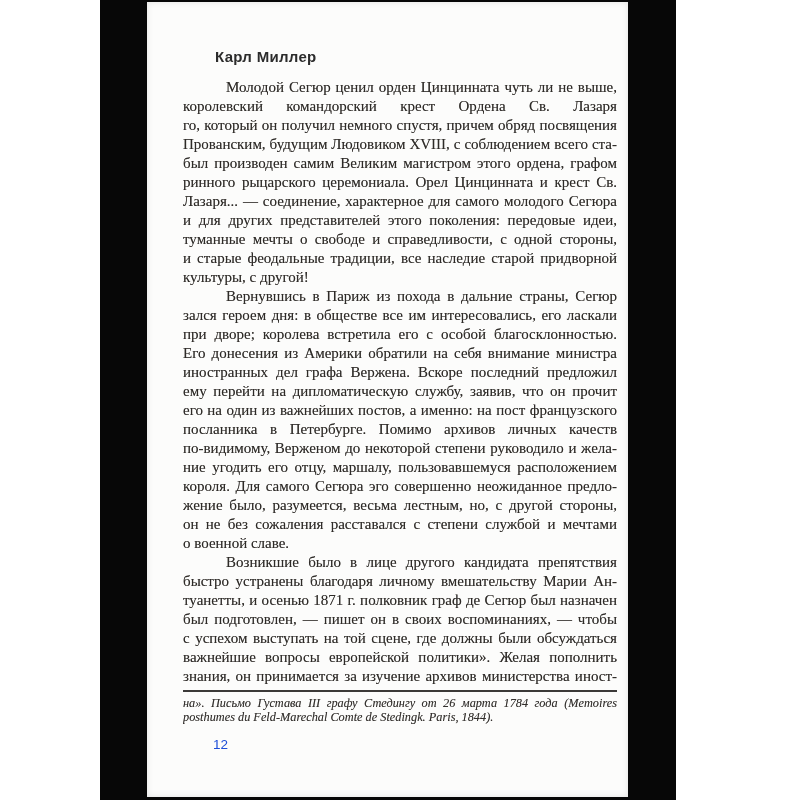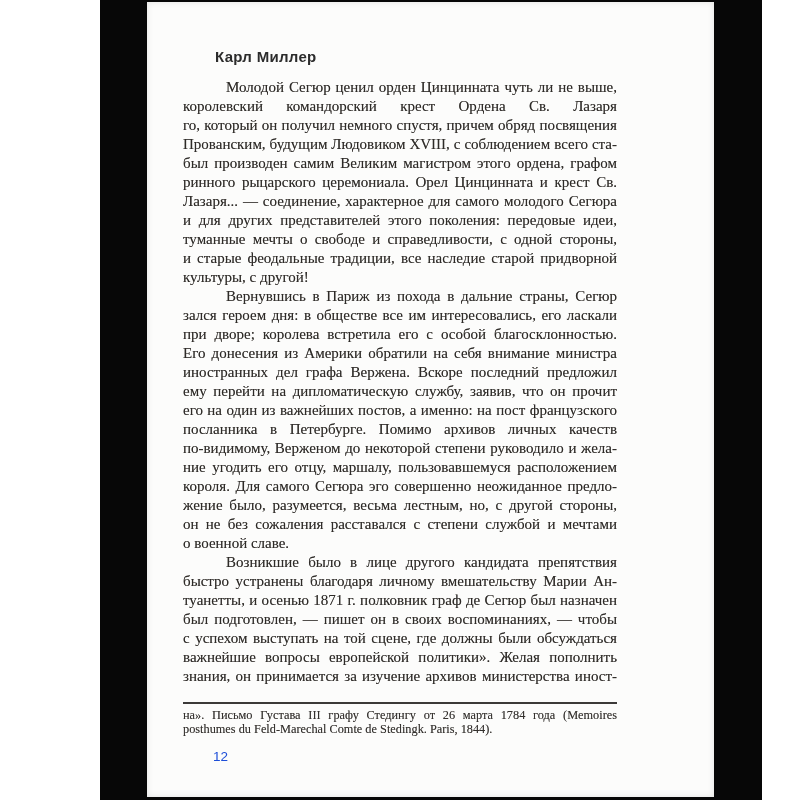--- a/index.html
+++ b/index.html
@@ -15,21 +15,21 @@
     position: relative;
     width: 800px;
     height: 800px;
     background: #ffffff;
   }
   
   .scan-frame {
     position: absolute;
     left: 100px;
     top: 0;
-    width: 662px;
+    width: 576px;
     height: 800px;
     background: #070707;
   }
   
   .page {
     position: absolute;
     left: 47px;
     right: 48px;
     top: 2px;
     bottom: 3px;
@@ -66,21 +66,22 @@
     text-align-last: justify;
     white-space: normal;
   }
   .line.first {
     text-indent: 43px;
   }
   .line.last-left {
     text-align-last: left;
   }
   .footnote-block {
-    margin-top: 16px;
+    margin-top: 4px;
+    font-style: italic;
   }
   .footnote-rule {
     border: none;
     border-top: 2px solid #3c3a38;
     margin: 0 0 4px 0;
     width: 434px;
   }
   .footnote-lines {
     font-size: 12.3px;
     color: #33302d;

